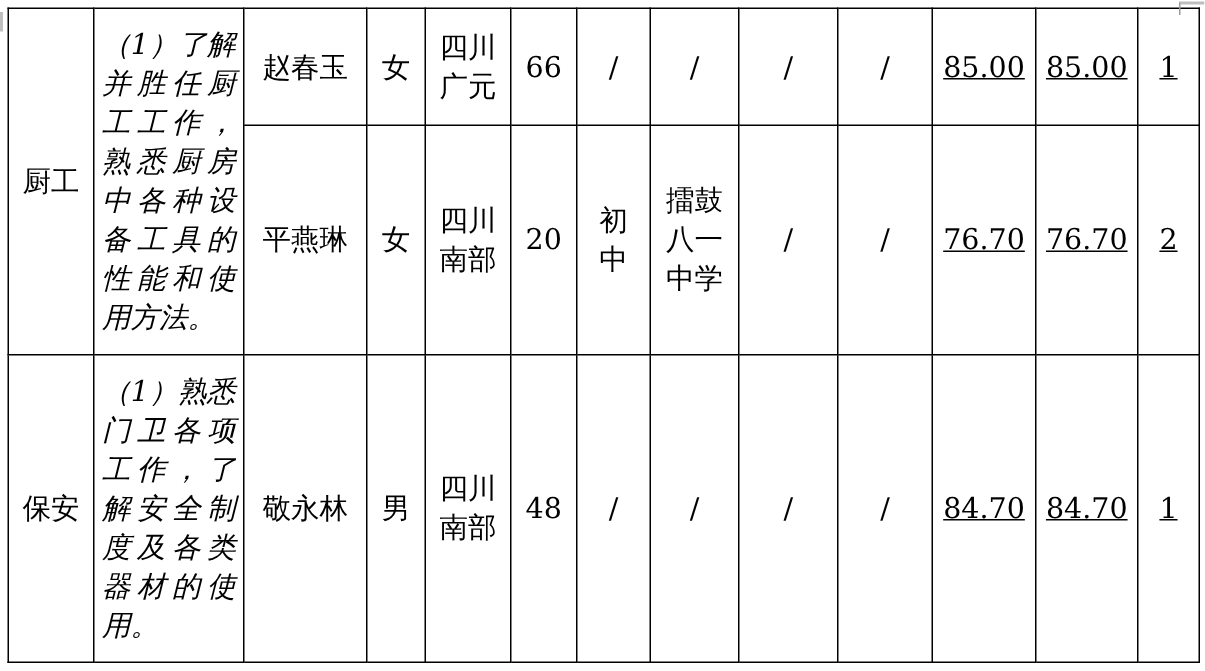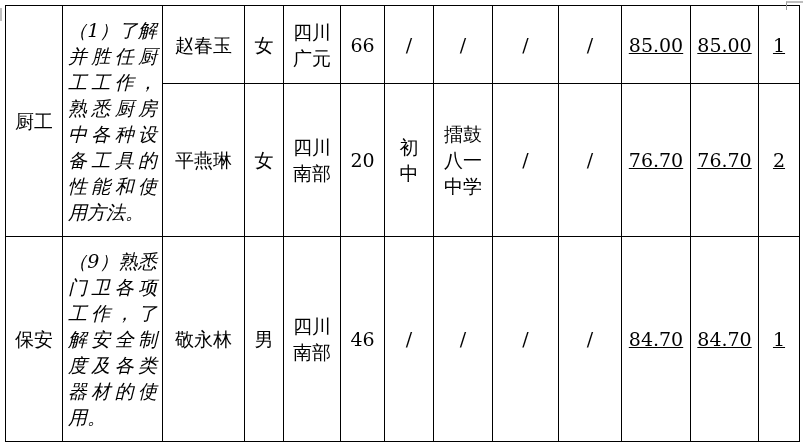--- a/index.html
+++ b/index.html
@@ -106,25 +106,25 @@
     <td class="edu">初中</td>
     <td>擂鼓八一中学</td>
     <td class="slash">/</td>
     <td class="slash">/</td>
     <td class="num-sans">76.70</td>
     <td class="num-sans">76.70</td>
     <td class="num-sans">2</td>
   </tr>
   <tr style="height:205px">
     <td>保安</td>
-    <td class="req">（9）熟悉门卫各项工作，了解安全制度及各类器材的使用。</td>
+    <td class="req">（1）熟悉门卫各项工作，了解安全制度及各类器材的使用。</td>
     <td>敬永林</td>
     <td>男</td>
     <td>四川南部</td>
-    <td class="num-serif">46</td>
+    <td class="num-serif">48</td>
     <td class="edu slash">/</td>
     <td class="slash">/</td>
     <td class="slash">/</td>
     <td class="slash">/</td>
     <td class="num-sans">84.70</td>
     <td class="num-sans">84.70</td>
     <td class="num-sans">1</td>
   </tr>
 </tbody>
   </table>

